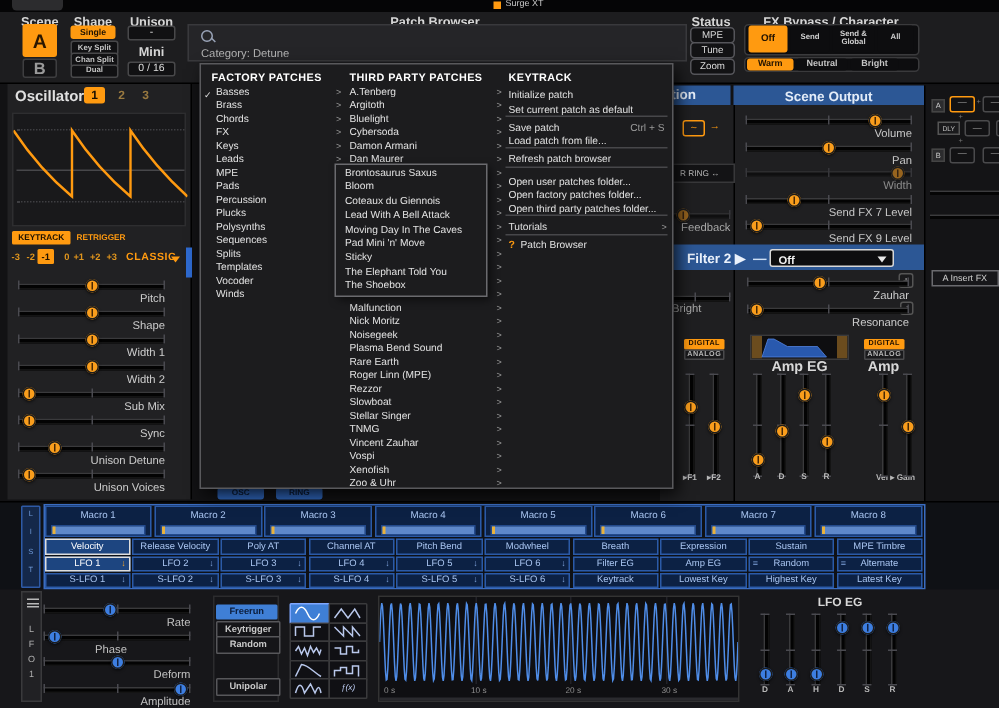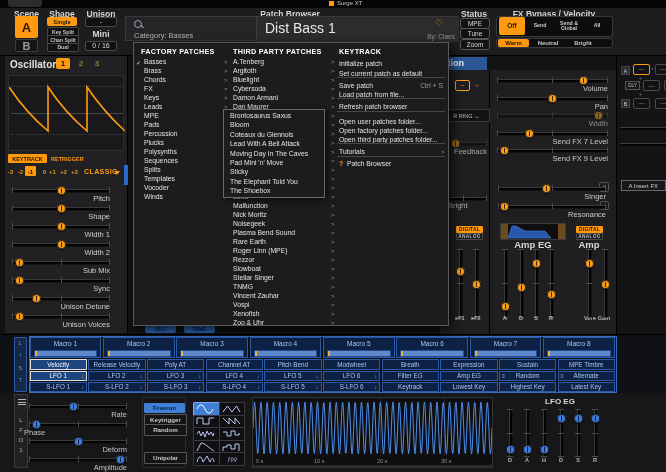--- a/index.html
+++ b/index.html
@@ -40,37 +40,32 @@
     <div class="b" style="left:329px;top:1px;width:5px;height:5px;background:#ff9a10"></div>
     <div class="t" style="left:337px;top:0;font-size:6px;color:#c9c9c9">Surge XT</div>
   </div>
 
   <div class="b" style="left:0;top:8px;width:666px;height:48px;background:#1d1d1f;border-bottom:1px solid #000"></div>
   <div class="t" style="left:14px;top:9px;width:25px;text-align:center;font-weight:bold;font-size:8.5px;color:#d6d6d6">Scene</div>
   <div class="t" style="left:46px;top:9px;width:32px;text-align:center;font-weight:bold;font-size:8.5px;color:#d6d6d6">Shape</div>
   <div class="t" style="left:85px;top:9px;width:32px;text-align:center;font-weight:bold;font-size:8.5px;color:#d6d6d6">Unison</div>
   <div class="t" style="left:245px;top:9px;width:90px;text-align:center;font-weight:bold;font-size:8.5px;color:#d6d6d6">Patch Browser</div>
   <div class="t" style="left:450px;top:9px;width:48px;text-align:center;font-weight:bold;font-size:8.5px;color:#d6d6d6">Status</div>
-  <div class="t" style="left:495px;top:9px;width:118px;text-align:center;font-weight:bold;font-size:8.5px;color:#d6d6d6">FX Bypass / Velocity</div>
+  <div class="t" style="left:495px;top:9px;width:118px;text-align:center;font-weight:bold;font-size:8.5px;color:#d6d6d6">FX Bypass / Character</div>
 
   <div class="b c" style="left:15px;top:16px;width:23px;height:22px;background:#ff9a10;border-radius:2px;font-weight:bold;font-size:13px;color:#2a1700">A</div>
   <div class="b c" style="left:15px;top:39px;width:23px;height:13px;background:#141416;border:1px solid #3e3e40;border-radius:2px;font-weight:bold;font-size:11px;color:#9a9a9a">B</div>
 
   <div class="b c" style="left:85px;top:17px;width:32px;height:9.5px;background:#111113;border:1px solid #48484a;border-radius:2px;font-size:7px;color:#dddddd">-</div>
   <div class="t" style="left:85px;top:29px;width:32px;text-align:center;font-weight:bold;font-size:8.5px;color:#d6d6d6">Mini</div>
   <div class="b c" style="left:85px;top:41px;width:32px;height:9.5px;background:#111113;border:1px solid #48484a;border-radius:2px;font-size:7px;color:#dddddd">0 / 16</div>
 
   <div class="b" style="left:125px;top:16px;width:333px;height:25px;background:#252528;border:1px solid #39393c">
     <span class="mag" style="left:8px;top:3px"></span>
-    <div class="t" style="left:8px;top:14px;font-size:7.5px;color:#b4b4b4">Category: Basses</div>
-    <div class="b" style="left:130px;top:0;width:203px;height:25px;background:#2c2c2f;border-left:1px solid #3c3c3f">
-      <div class="t" style="left:8px;top:3px;font-size:14px;color:#e8e8e8">Dist Bass 1</div>
-      <div class="t" style="left:178px;top:1px;font-size:9px;color:#ff9a10">♡</div>
-      <div class="t" style="right:4px;top:16px;font-size:6.5px;color:#949494">By: Claes</div>
-    </div>
+    <div class="t" style="left:8px;top:14px;font-size:7.5px;color:#b4b4b4">Category: Detune</div>
   </div>
 
   <div class="b" style="left:496px;top:15.5px;width:117px;height:21px;background:#0d0d0f;border:1px solid #3a3a3c;border-radius:3px"></div>
   <div class="b" style="left:496px;top:37.5px;width:117px;height:10px;background:#0d0d0f;border:1px solid #3a3a3c;border-radius:3px"></div>
 
   <div class="b" style="left:5px;top:56px;width:123px;height:277px;background:#212123;border-right:1px solid #000"></div>
   <div class="t" style="left:10px;top:59px;font-weight:bold;font-size:10px;color:#e0e0e0">Oscillator</div>
   <div class="b" style="left:8px;top:75px;width:116px;height:76px;background:#19191b;border:1px solid #2e2e30">
     <div class="b" style="left:2px;top:10px;width:112px;height:1px;border-top:1px dotted #3f3f42"></div>
     <div class="b" style="left:2px;top:37px;width:112px;height:1px;background:#47474a"></div>
@@ -79,31 +74,40 @@
       <path d="M0 11 C12 29,27 45,39 55 L39 11 C51 29,66 45,78 55 L78 11 C90 29,105 45,116 55" fill="none" stroke="#ff9a10" stroke-width="1.6"></path>
     </svg>
   </div>
   <div class="badge" style="left:8px;top:154px;width:39px;height:9px;background:#ff9a10;border-radius:1px;font-size:5.5px;color:#1f1200">KEYTRACK</div>
   <div class="t" style="left:51px;top:155.5px;font-size:5.5px;font-weight:bold;color:#ff9a10">RETRIGGER</div>
   <div class="t" style="left:84px;top:168px;font-size:7px;font-weight:bold;letter-spacing:.4px;color:#ff9a10">CLASSIC</div>
   <span class="caret" style="left:114px;top:171px;border-top:4px solid #ff9a10"></span>
   <div class="b" style="left:124px;top:165px;width:4px;height:20px;background:#2e6ad0"></div>
 
   <div class="hdr" style="left:290px;top:57px;width:197px;height:13px;line-height:13px;text-align:right;padding-right:23px;overflow:hidden">Filter Configuration</div>
+  <div class="hdr c" style="left:489px;top:57px;width:127px;height:13px">Scene Output</div>
 
   <div class="b" style="left:440px;top:70px;width:176px;height:264px;background:#1f1f21"></div>
   <div class="b" style="left:489px;top:70px;width:1px;height:110px;background:#000"></div>
   <div class="b" style="left:489px;top:180px;width:1px;height:154px;background:#000"></div>
   <div class="b" style="left:616px;top:57px;width:50px;height:277px;background:#141416;border-left:1px solid #000"></div>
 
   <div class="t" style="left:442px;top:70px;font-size:6px;color:#9aa4ae">A</div>
   <div class="b" style="left:455px;top:80px;width:15px;height:11px;border:1px solid #ff9a10;border-radius:2px;color:#ff9a10;font-size:7px;text-align:center;line-height:9px">~</div>
   <div class="t" style="left:473px;top:81px;font-size:7px;color:#ff9a10">→</div>
   <div class="b c" style="left:443px;top:109px;width:47px;height:13px;background:#131315;border:1px solid #38383a;font-size:5.5px;color:#b9b9b9;overflow:hidden">R RING ↔</div>
 
+  <div class="hdr" style="left:440px;top:163px;width:176px;height:17px">
+    <div class="t" style="left:18px;top:4px;font-size:9px;font-weight:bold;color:#eaf1fb">Filter 2 ▶</div>
+    <div class="t" style="left:62px;top:4px;font-size:9px;color:#cfe0f5">—</div>
+    <div class="b" style="left:73px;top:2.5px;width:83px;height:12.5px;background:#0d0d0f;border:1px solid #d8d8d8;border-radius:2px">
+      <div class="t" style="left:5px;top:2px;font-size:7.5px;color:#f0f0f0">Off</div>
+      <span class="caret" style="right:4px;top:4px;border-top:4px solid #e8e8e8;position:absolute"></span>
+    </div>
+  </div>
 
   <div class="t" style="left:448px;top:201px;font-size:7.5px;color:#a8a8a8">Bright</div>
   <div class="b c" style="left:599px;top:182px;width:10px;height:10px;background:#1a1a1c;border:1px solid #555;border-radius:2px;font-size:7px;color:#ccc">+</div>
   <div class="b c" style="left:600px;top:201px;width:9px;height:9px;background:#1a1a1c;border:1px solid #555;border-radius:2px;font-size:5px;color:#aaa">↗</div>
 
   <div class="badge" style="left:456px;top:225.5px;width:27px;height:7px;background:#ff9a10;font-size:4.8px;letter-spacing:.3px;color:#201000;border-radius:1px">DIGITAL</div>
   <div class="badge" style="left:456px;top:233px;width:27px;height:7px;background:#1a1a1c;border:1px solid #4a4a4c;font-size:4.8px;letter-spacing:.3px;color:#b8b8b8;border-radius:1px">ANALOG</div>
   <div class="badge" style="left:576px;top:225.5px;width:27px;height:7px;background:#ff9a10;font-size:4.8px;letter-spacing:.3px;color:#201000;border-radius:1px">DIGITAL</div>
   <div class="badge" style="left:576px;top:233px;width:27px;height:7px;background:#1a1a1c;border:1px solid #4a4a4c;font-size:4.8px;letter-spacing:.3px;color:#b8b8b8;border-radius:1px">ANALOG</div>
   <div class="b" style="left:500px;top:223px;width:66px;height:17px;background:#0e0e10;border:1px solid #3a3a3c">
@@ -594,21 +598,21 @@
     <div class="slbl" style="position: absolute; left: 367px; top: 147px; width: 120px; text-align: right; color: rgb(168, 168, 168);">Feedback</div>
     <div style="position: absolute; left: 498px; top: 183px; width: 108px; height: 11px;">
       <div class="htrack" style="position: absolute; left: 0px; top: 4px; width: 108px;"></div>
       <div class="tick" style="position: absolute; left: 0px; top: 2px;"></div>
       <div class="tick" style="position: absolute; left: 53.5px; top: 2px;"></div>
       <div class="tick" style="position: absolute; left: 107px; top: 2px;"></div>
       <div class="hhandle" style="position: absolute; left: 43.6px; top: 1px;">
         <i></i>
       </div>
     </div>
-    <div class="slbl" style="position: absolute; left: 486px; top: 192px; width: 120px; text-align: right;">Singer</div>
+    <div class="slbl" style="position: absolute; left: 486px; top: 192px; width: 120px; text-align: right;">Zauhar</div>
     <div style="position: absolute; left: 498px; top: 201px; width: 108px; height: 11px;">
       <div class="htrack" style="position: absolute; left: 0px; top: 4px; width: 108px;"></div>
       <div class="tick" style="position: absolute; left: 0px; top: 2px;"></div>
       <div class="tick" style="position: absolute; left: 53.5px; top: 2px;"></div>
       <div class="tick" style="position: absolute; left: 107px; top: 2px;"></div>
       <div class="hhandle" style="position: absolute; left: 2px; top: 1px;">
         <i></i>
       </div>
     </div>
     <div class="slbl" style="position: absolute; left: 486px; top: 210px; width: 120px; text-align: right;">Resonance</div>
@@ -630,21 +634,21 @@
     <div class="slbl" style="position: absolute; left: 7px; top: 410px; width: 120px; text-align: right; color: rgb(194, 194, 194);">Rate</div>
     <div style="position: absolute; left: 29px; top: 418.5px; width: 98px; height: 11px;">
       <div class="htrack" style="position: absolute; left: 0px; top: 4px; width: 98px;"></div>
       <div class="tick" style="position: absolute; left: 0px; top: 2px;"></div>
       <div class="tick" style="position: absolute; left: 48.5px; top: 2px;"></div>
       <div class="tick" style="position: absolute; left: 97px; top: 2px;"></div>
       <div class="hhandle bluh" style="position: absolute; left: 2.7px; top: 1px;">
         <i></i>
       </div>
     </div>
-    <div class="slbl" style="position: absolute; left: 24px; top: 427.5px; width: 120px; text-align: left; color: rgb(194, 194, 194);">Phase</div>
+    <div class="slbl" style="position: absolute; left: 14px; top: 427.5px; width: 120px; text-align: center; color: rgb(194, 194, 194);">Phase</div>
     <div style="position: absolute; left: 29px; top: 436px; width: 98px; height: 11px;">
       <div class="htrack" style="position: absolute; left: 0px; top: 4px; width: 98px;"></div>
       <div class="tick" style="position: absolute; left: 0px; top: 2px;"></div>
       <div class="tick" style="position: absolute; left: 48.5px; top: 2px;"></div>
       <div class="tick" style="position: absolute; left: 97px; top: 2px;"></div>
       <div class="hhandle bluh" style="position: absolute; left: 45.4px; top: 1px;">
         <i></i>
       </div>
     </div>
     <div class="slbl" style="position: absolute; left: 7px; top: 445px; width: 120px; text-align: right; color: rgb(194, 194, 194);">Deform</div>

